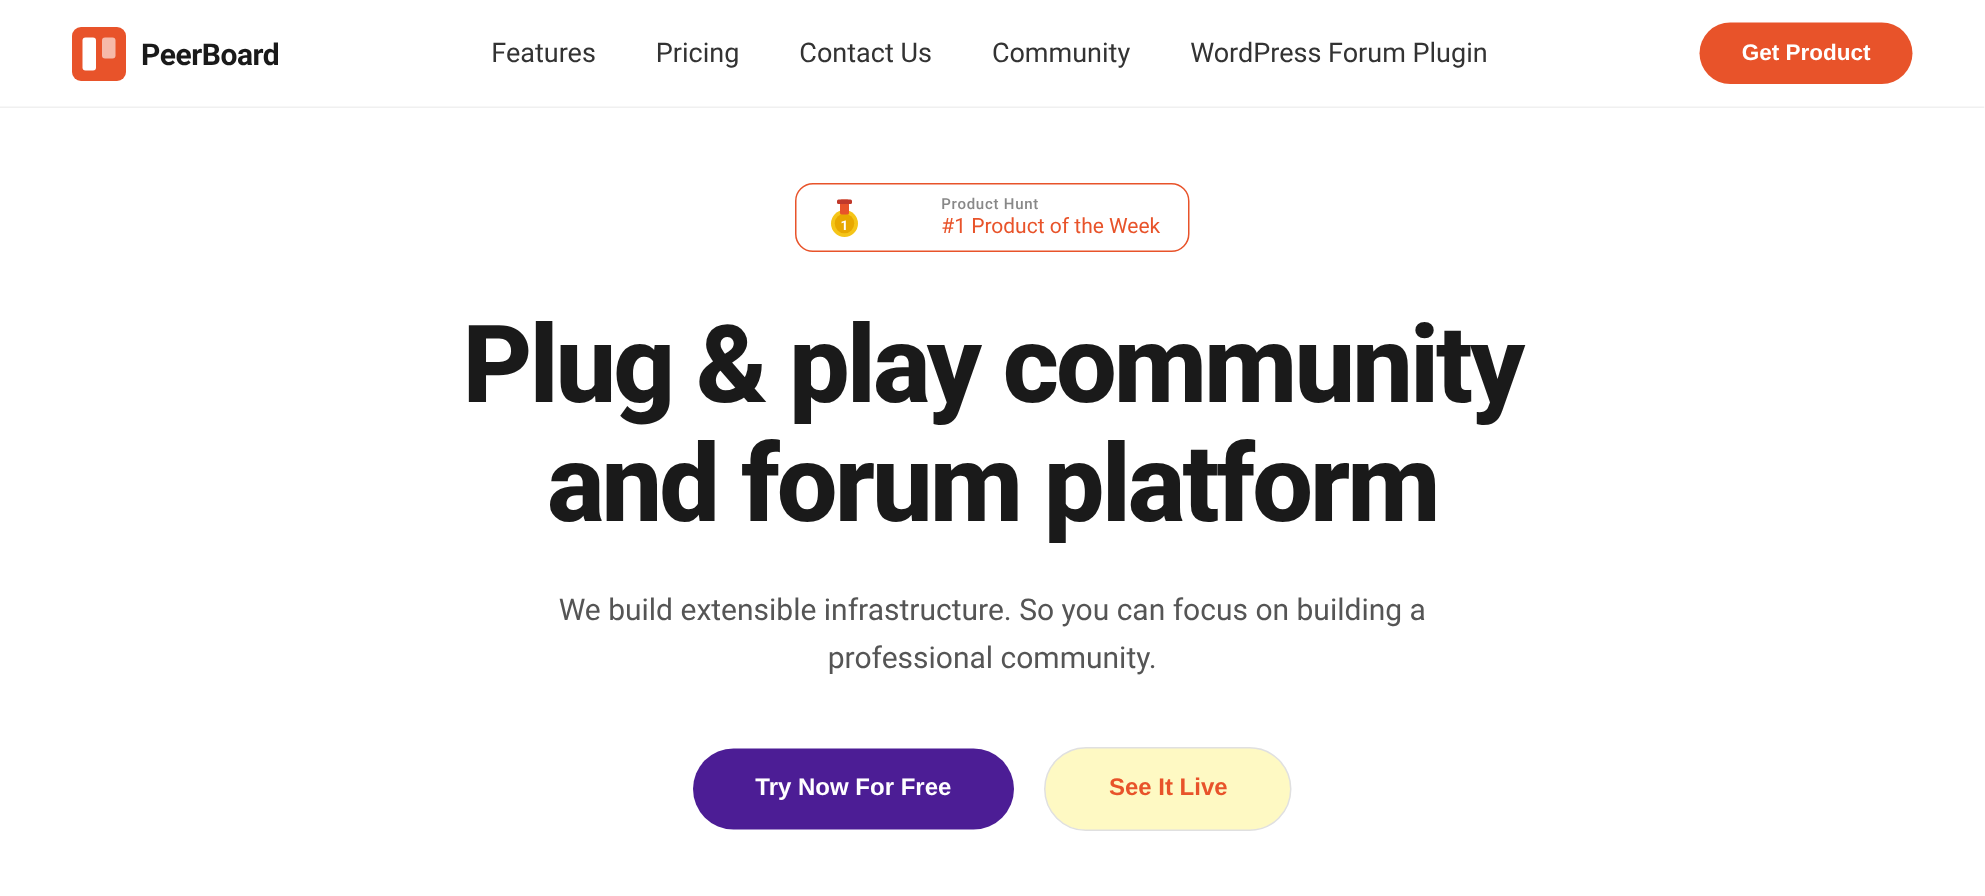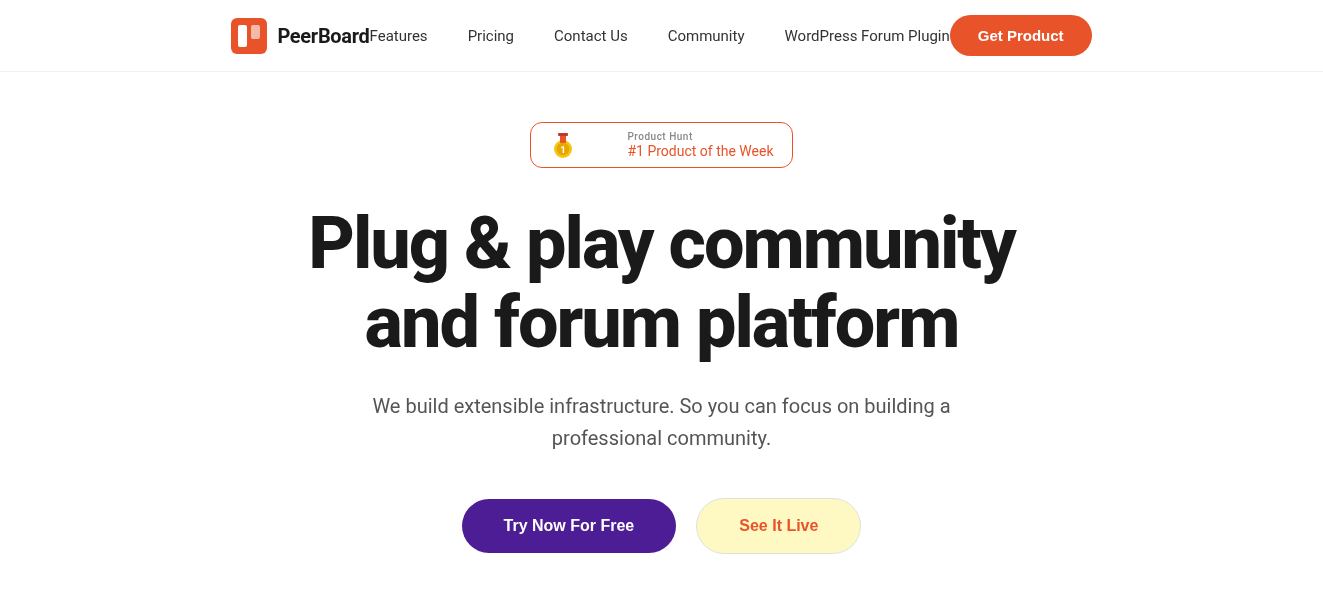--- a/index.html
+++ b/index.html
@@ -13,21 +13,21 @@
       background: #ffffff;
       min-height: 597px;
       width: 1323px;
       overflow-x: hidden;
     }
 
     
     .navbar {
       display: flex;
       align-items: center;
-      justify-content: center;
+      justify-content: space-between;
       padding: 0 48px;
       height: 72px;
       border-bottom: 1px solid #f0f0f0;
       background: #ffffff;
     }
 
     .navbar-left {
       display: flex;
       align-items: center;
       gap: 10px;
@@ -45,21 +45,21 @@
       letter-spacing: -0.3px;
     }
 
     .navbar-center {
       display: flex;
       align-items: center;
       gap: 40px;
     }
 
     .nav-link {
-      font-size: 15px;
+      font-size: 18px;
       color: #333333;
       text-decoration: none;
       font-weight: 400;
       cursor: pointer;
     }
 
     .get-started-btn {
       background: #e8532a;
       color: #ffffff;
       border: none;

